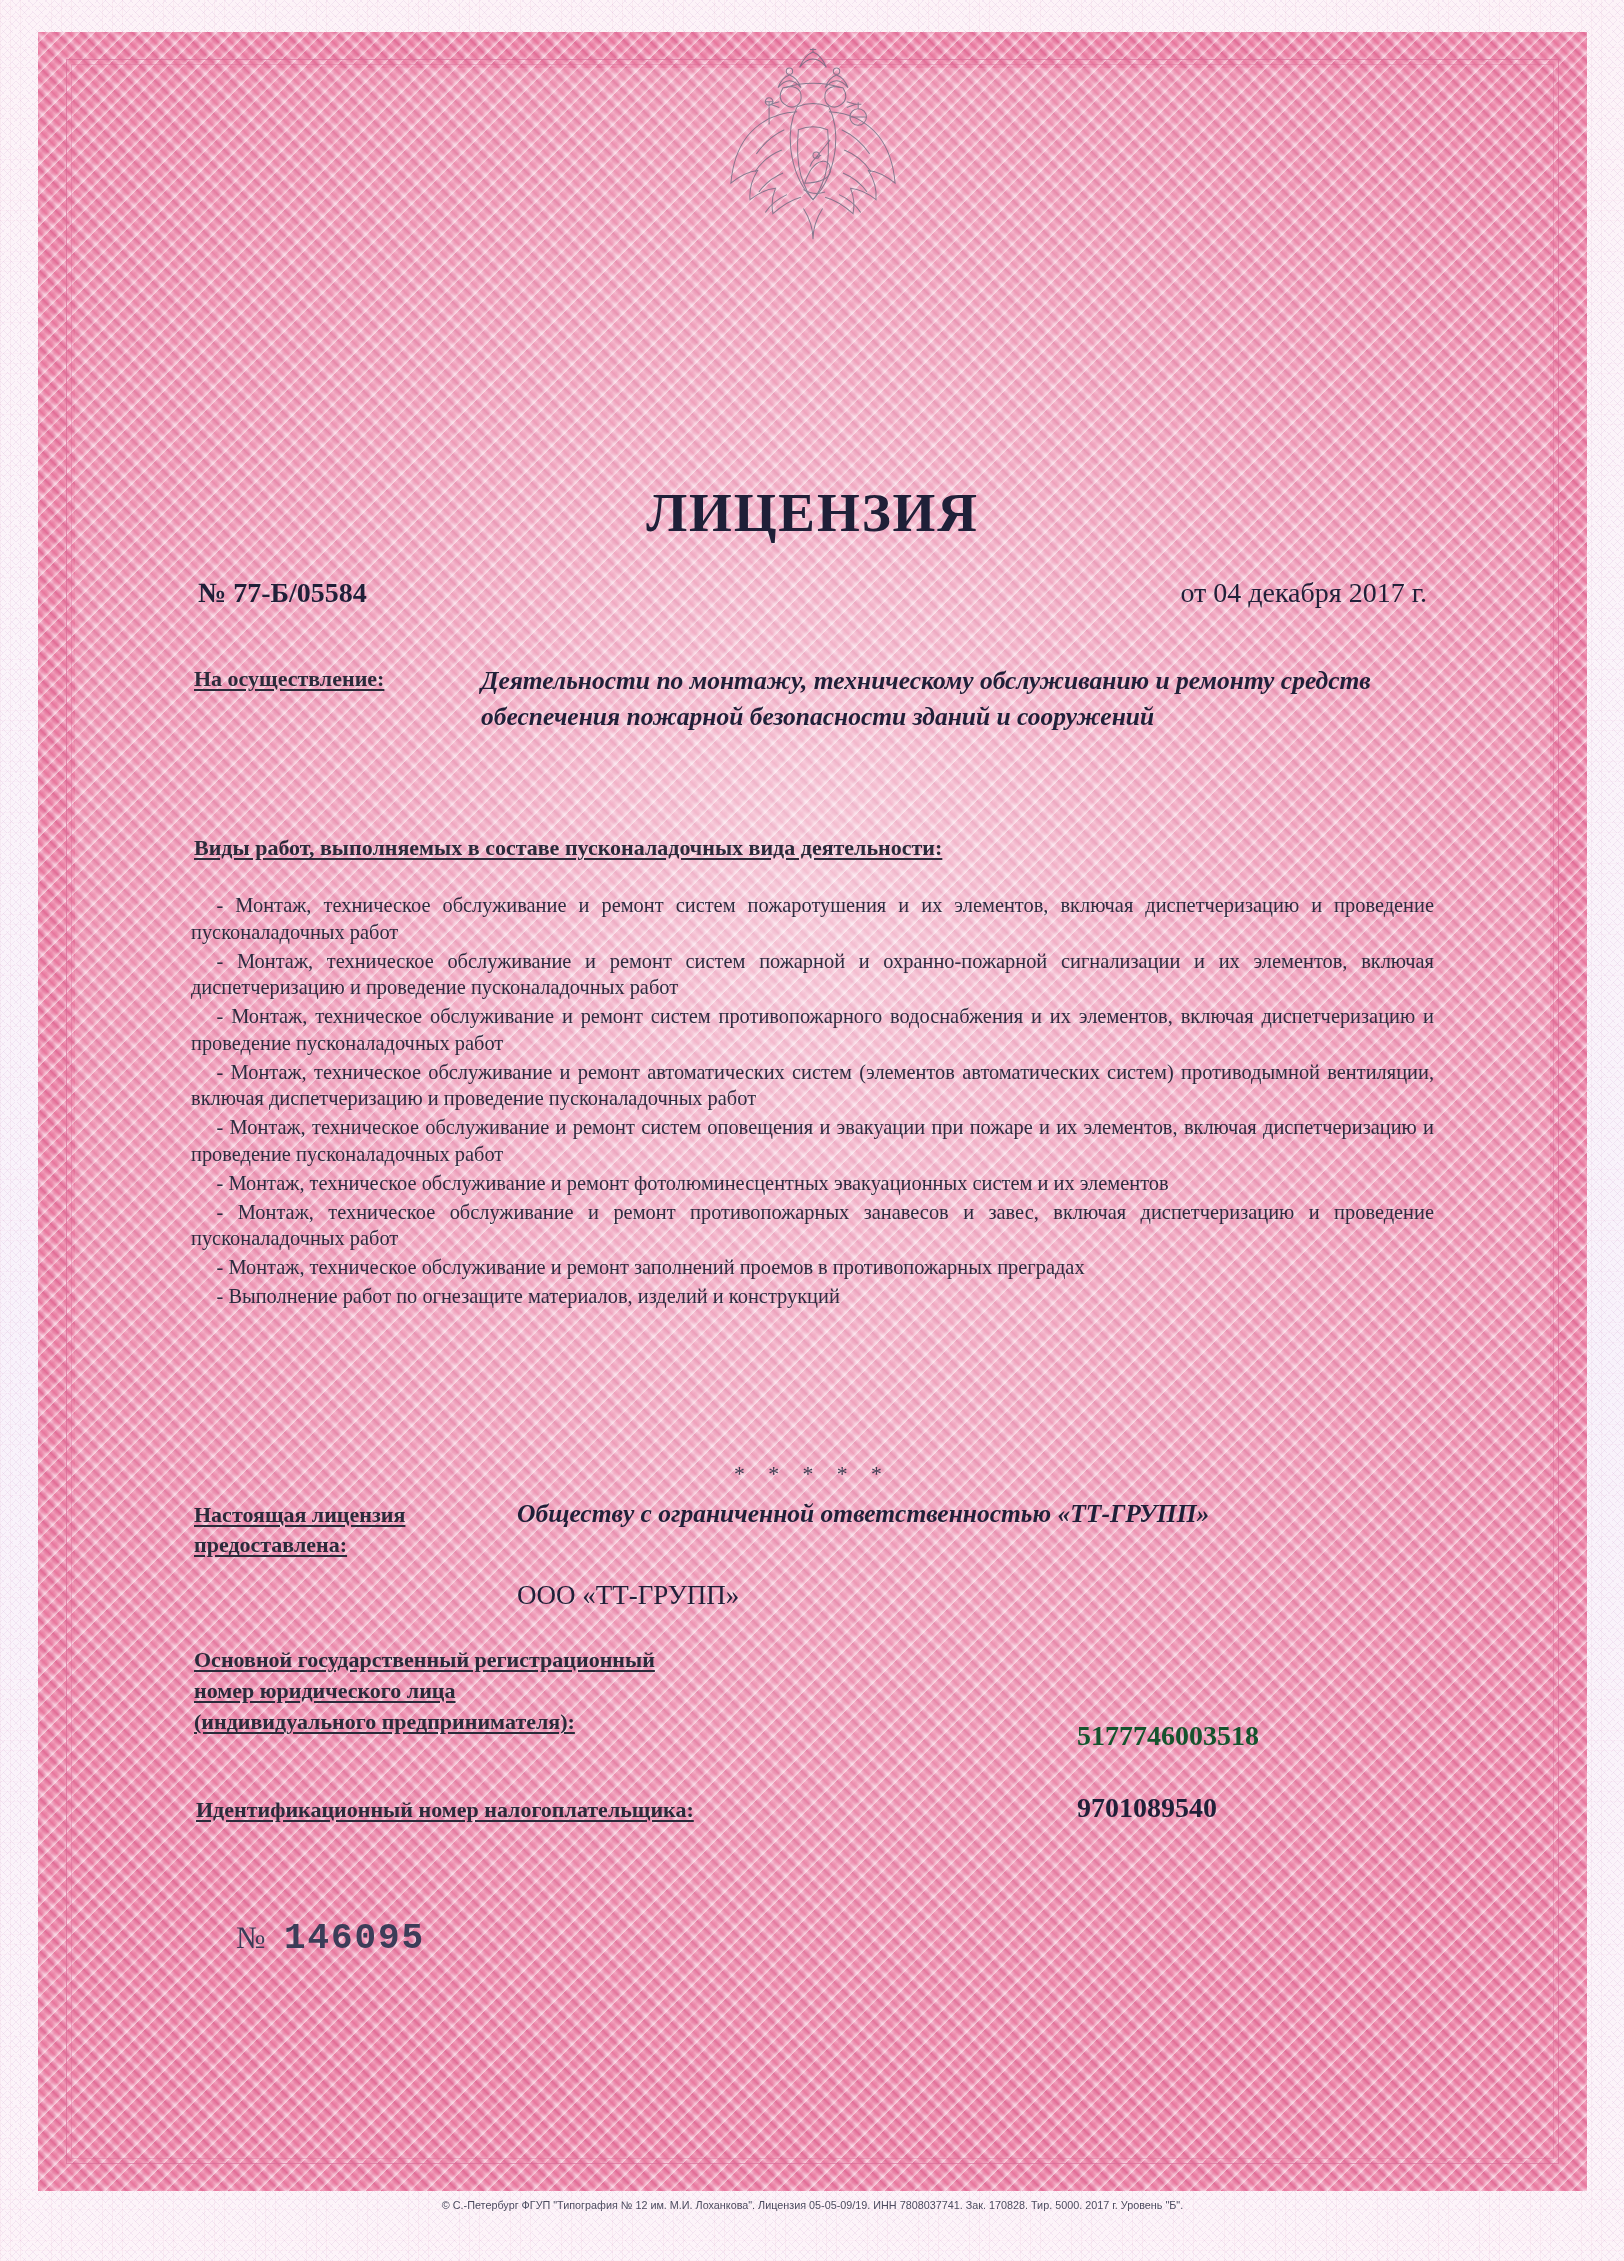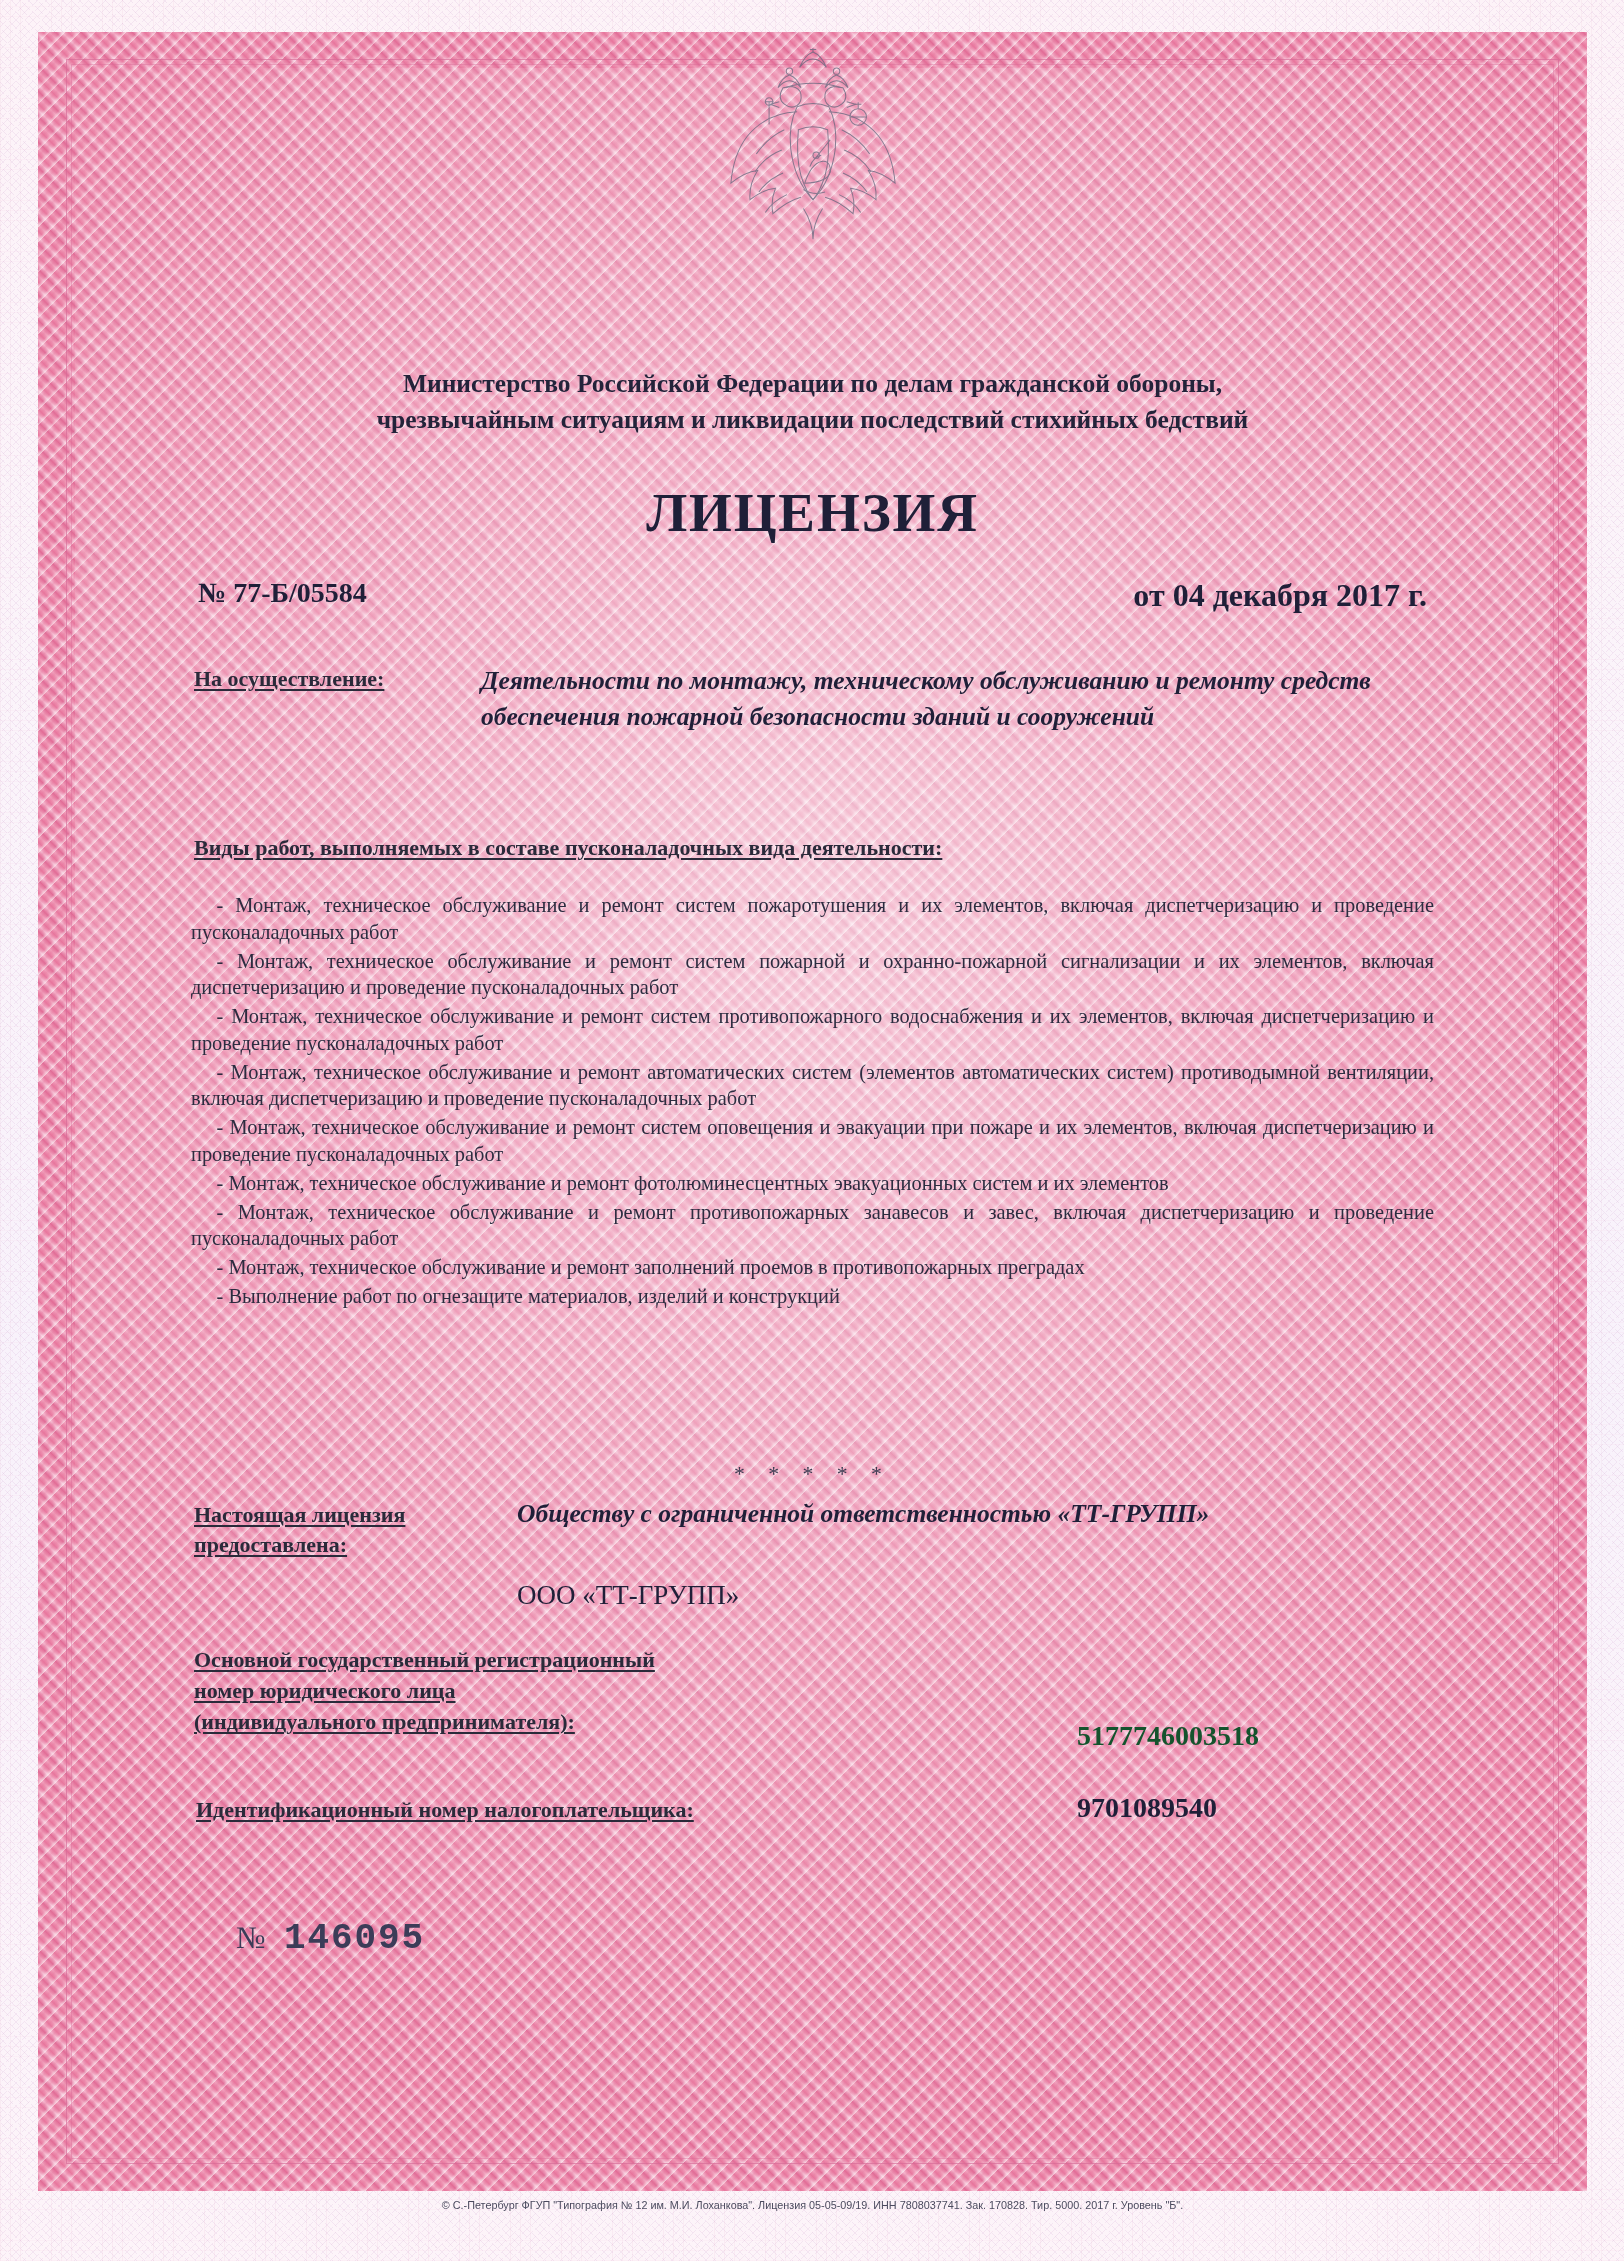--- a/index.html
+++ b/index.html
@@ -141,22 +141,22 @@
     left: 198px;
     top: 577px;
     font-size: 28px;
     font-weight: bold;
     color: #1f1f38;
   }
   .lic-date {
     position: absolute;
     right: 198px;
     top: 577px;
-    font-size: 32px;
-    font-weight: bold;
+    font-size: 28px;
+    font-weight: normal;
     color: #1f1f38;
   }
 
   .label-u {
     font-weight: bold;
     text-decoration: underline;
     text-underline-offset: 3.2px;
   }
 
   .activity-label {
@@ -382,24 +382,20 @@
         <path d="M150,222 q16,10 34,4"></path>
 
         <path d="M96,120 l0,-36 M90,84 l12,0 M96,78 a6,6 0 1,0 0.1,0"></path>
         <circle cx="236" cy="108" r="13"></circle>
         <path d="M236,95 l0,-10 M231,88 l10,0 M223,108 l26,0"></path>
 
         <path d="M150,252 q15,24 15,48 q0,-24 15,-48"></path>
       </g>
     </svg>
 
-    <div class="ministry">
-      <div>Министерство Российской Федерации по делам гражданской обороны,</div>
-      <div>чрезвычайным ситуациям и ликвидации последствий стихийных бедствий</div>
-    </div>
 
     <div class="title">ЛИЦЕНЗИЯ</div>
 
     <div class="lic-number">№ 77-Б/05584</div>
     <div class="lic-date">от 04 декабря 2017 г.</div>
 
     <div class="activity-label label-u">На осуществление:</div>
     <div class="activity-value">Деятельности по монтажу, техническому обслуживанию и ремонту средств обеспечения пожарной безопасности зданий и сооружений</div>
 
     <div class="works-label label-u">Виды работ, выполняемых в составе пусконаладочных вида деятельности:</div>

